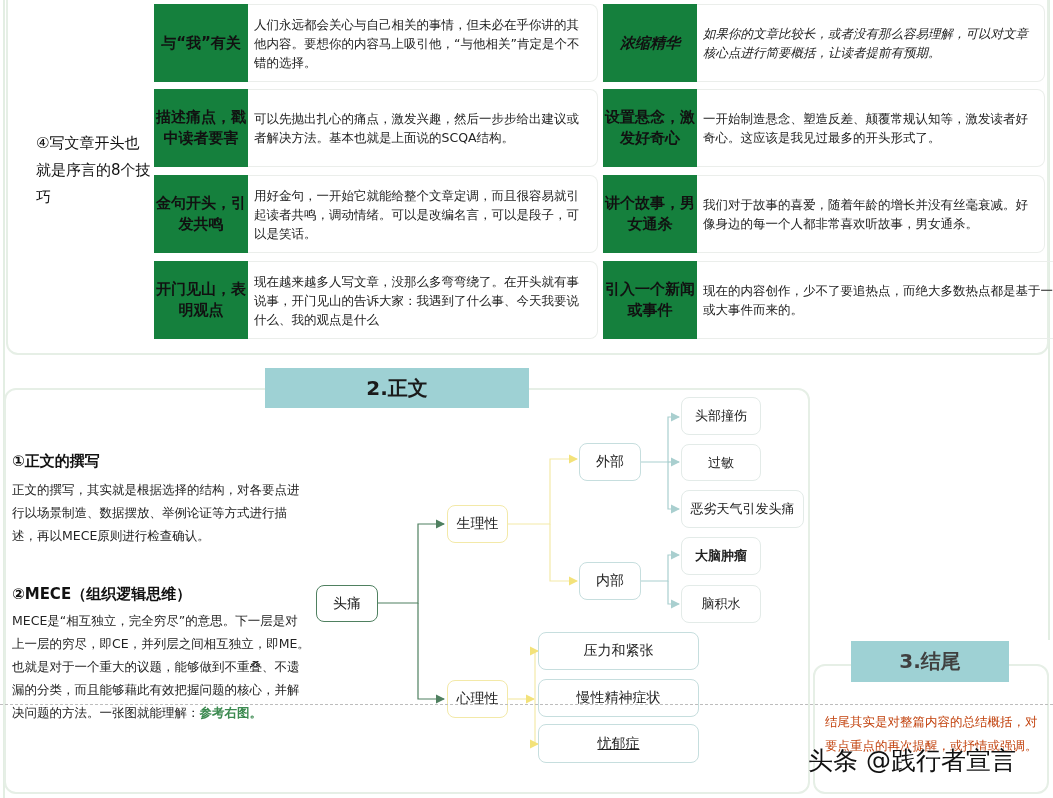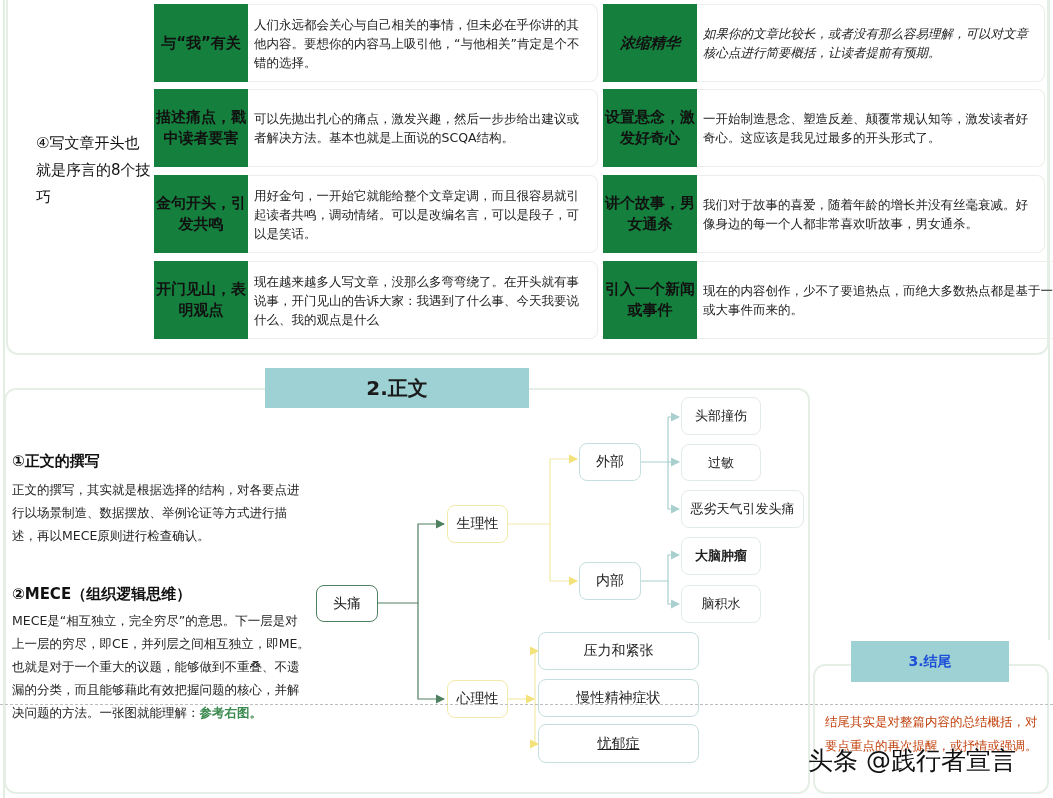--- a/index.html
+++ b/index.html
@@ -28,21 +28,21 @@
     .node { position: absolute; display: flex; align-items: center; justify-content: center; background: #fff; font-size: 14px; color: #222; border-radius: 8px; }
     .node-root { border: 1px solid #4f8060; }
     .node-yellow { border: 1px solid #f3e9a8; }
     .node-teal { border: 1px solid #c6dede; }
     .node-leaf { border: 1px solid #e3ebe8; font-size: 13px; }
 
     svg.links { position: absolute; left: 0; top: 0; width: 1053px; height: 798px; pointer-events: none; }
 
     
     .s3-panel { position: absolute; left: 813px; top: 664px; width: 236px; height: 130px; border: 2px solid #e6efe6; border-radius: 12px; background: #fff; }
-    .s3-header { position: absolute; left: 851px; top: 641px; width: 158px; height: 41px; background: #9ed1d4; display: flex; align-items: center; justify-content: center; font-size: 14px; font-weight: bold; color: #1d4ed8; }
+    .s3-header { position: absolute; left: 851px; top: 641px; width: 158px; height: 41px; background: #9ed1d4; display: flex; align-items: center; justify-content: center; font-size: 20px; font-weight: bold; color: #404040; }
     .s3-text { position: absolute; left: 825px; top: 710px; width: 215px; font-size: 12.5px; line-height: 24px; color: #c2410c; }
 
     .dash-line { position: absolute; left: 0; top: 704px; width: 1053px; height: 0; border-top: 1px dashed #bdbdbd; }
 
     .watermark { position: absolute; left: 808px; top: 744px; font-size: 25px; color: #111; letter-spacing: 0px; text-shadow: 0 0 2px #fff, 0 0 2px #fff; }
   </style>
 </head>
 <body>
 
 <div class="outer-left-line"></div>

